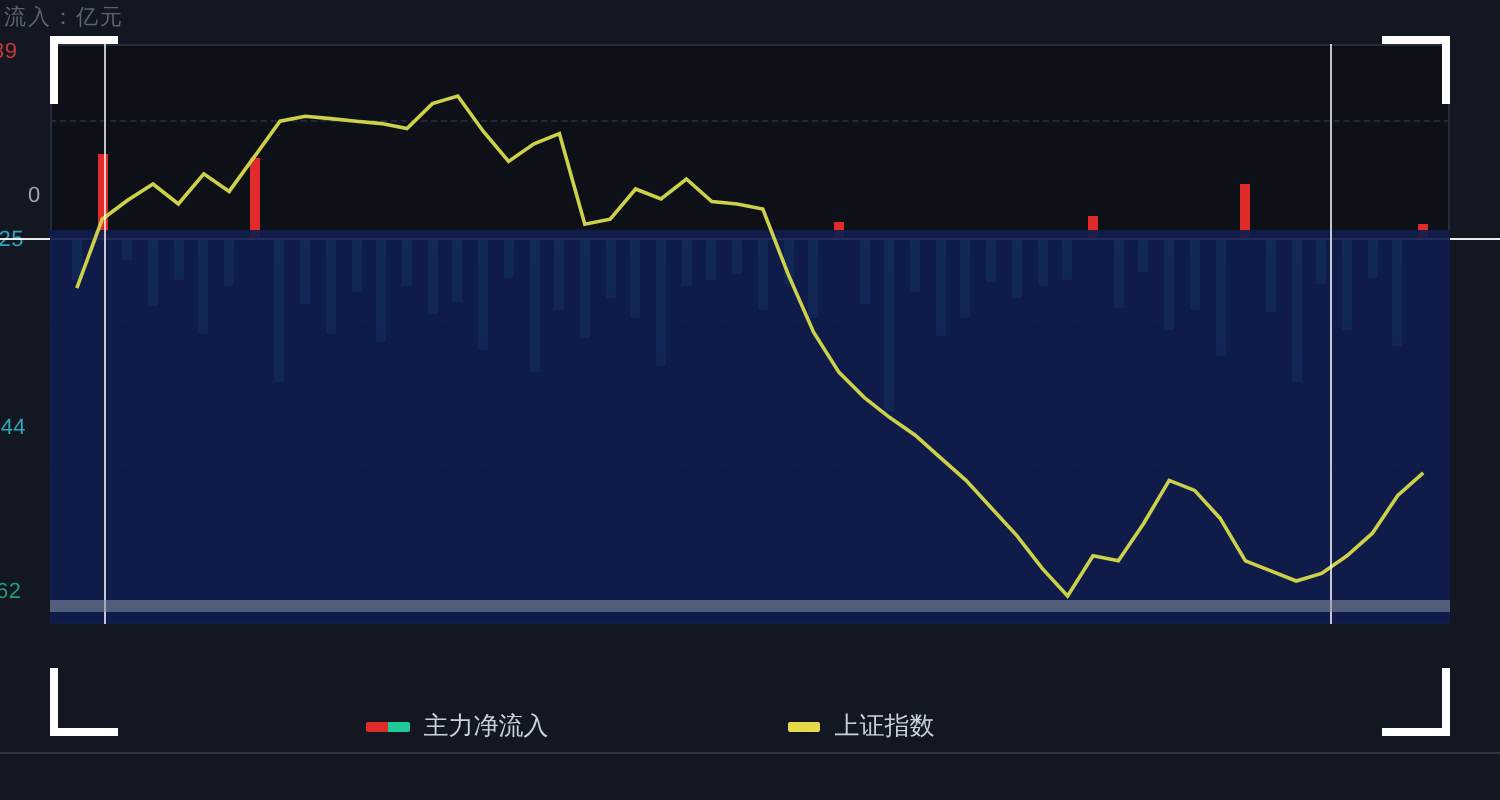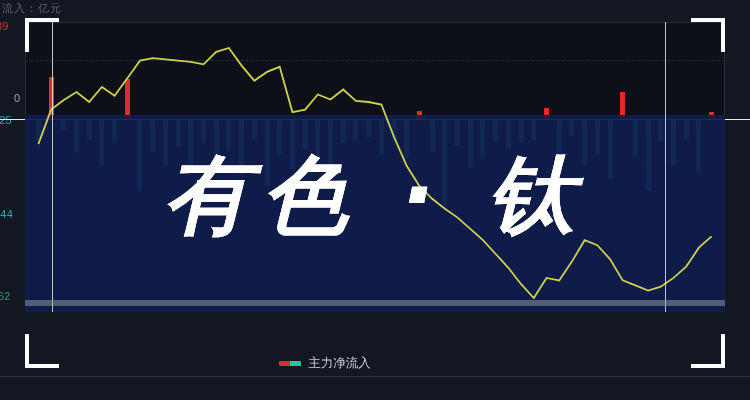--- a/index.html
+++ b/index.html
@@ -147,28 +147,31 @@
 
   <svg class="line-layer">
     <polyline id="idxline" fill="none" stroke="#cdd14a" stroke-width="1.8" points="38.4,144.1 51.1,109.6 63.8,100.1 76.5,92.0 89.2,102.0 101.9,86.9 114.6,95.7 127.3,78.2 140.0,60.6 152.7,58.1 165.4,59.3 178.1,60.6 190.8,61.8 203.5,64.3 216.2,51.8 228.9,48.0 241.6,65.6 254.3,80.7 267.0,71.9 279.7,66.8 292.4,112.1 305.1,109.6 317.8,94.5 330.5,99.5 343.2,89.5 355.9,100.8 368.6,102.0 381.4,104.5 394.1,137.2 406.8,166.1 419.5,186.2 432.2,198.8 444.9,208.8 457.6,217.6 470.3,228.9 483.0,240.2 495.7,254.0 508.4,267.8 521.1,284.2 533.8,298.0 546.5,277.9 559.2,280.4 571.9,261.6 584.6,240.2 597.3,245.2 610.0,259.1 622.7,280.4 635.4,285.4 648.1,290.5 660.8,286.7 673.5,277.9 686.2,266.6 698.9,247.7 711.6,236.4"></polyline>
   </svg>
 
   <div class="crosshair-v" style="left:52px;"></div>
   <div class="crosshair-v" style="left:665px;"></div>
 
   <div class="scroll-sliver"></div>
 
-  <div class="big-title">有色 · 钛</div>
 
 
 
   <div class="legend">
     <div class="lg">
       <span class="sw sw-rg"></span>
       <span class="lg-text">主力净流入</span>
+    </div>
+    <div class="lg">
+      <span class="sw sw-y"></span>
+      <span class="lg-text">上证指数</span>
     </div>
   </div>
 
   <div class="hr-bottom"></div>
   <div class="botstrip"></div>
 
   <div class="br br-h" style="left:25px;top:18px;"></div>
   <div class="br br-v" style="left:25px;top:18px;"></div>
   <div class="br br-h" style="left:691px;top:18px;"></div>
   <div class="br br-v" style="left:721px;top:18px;"></div>

